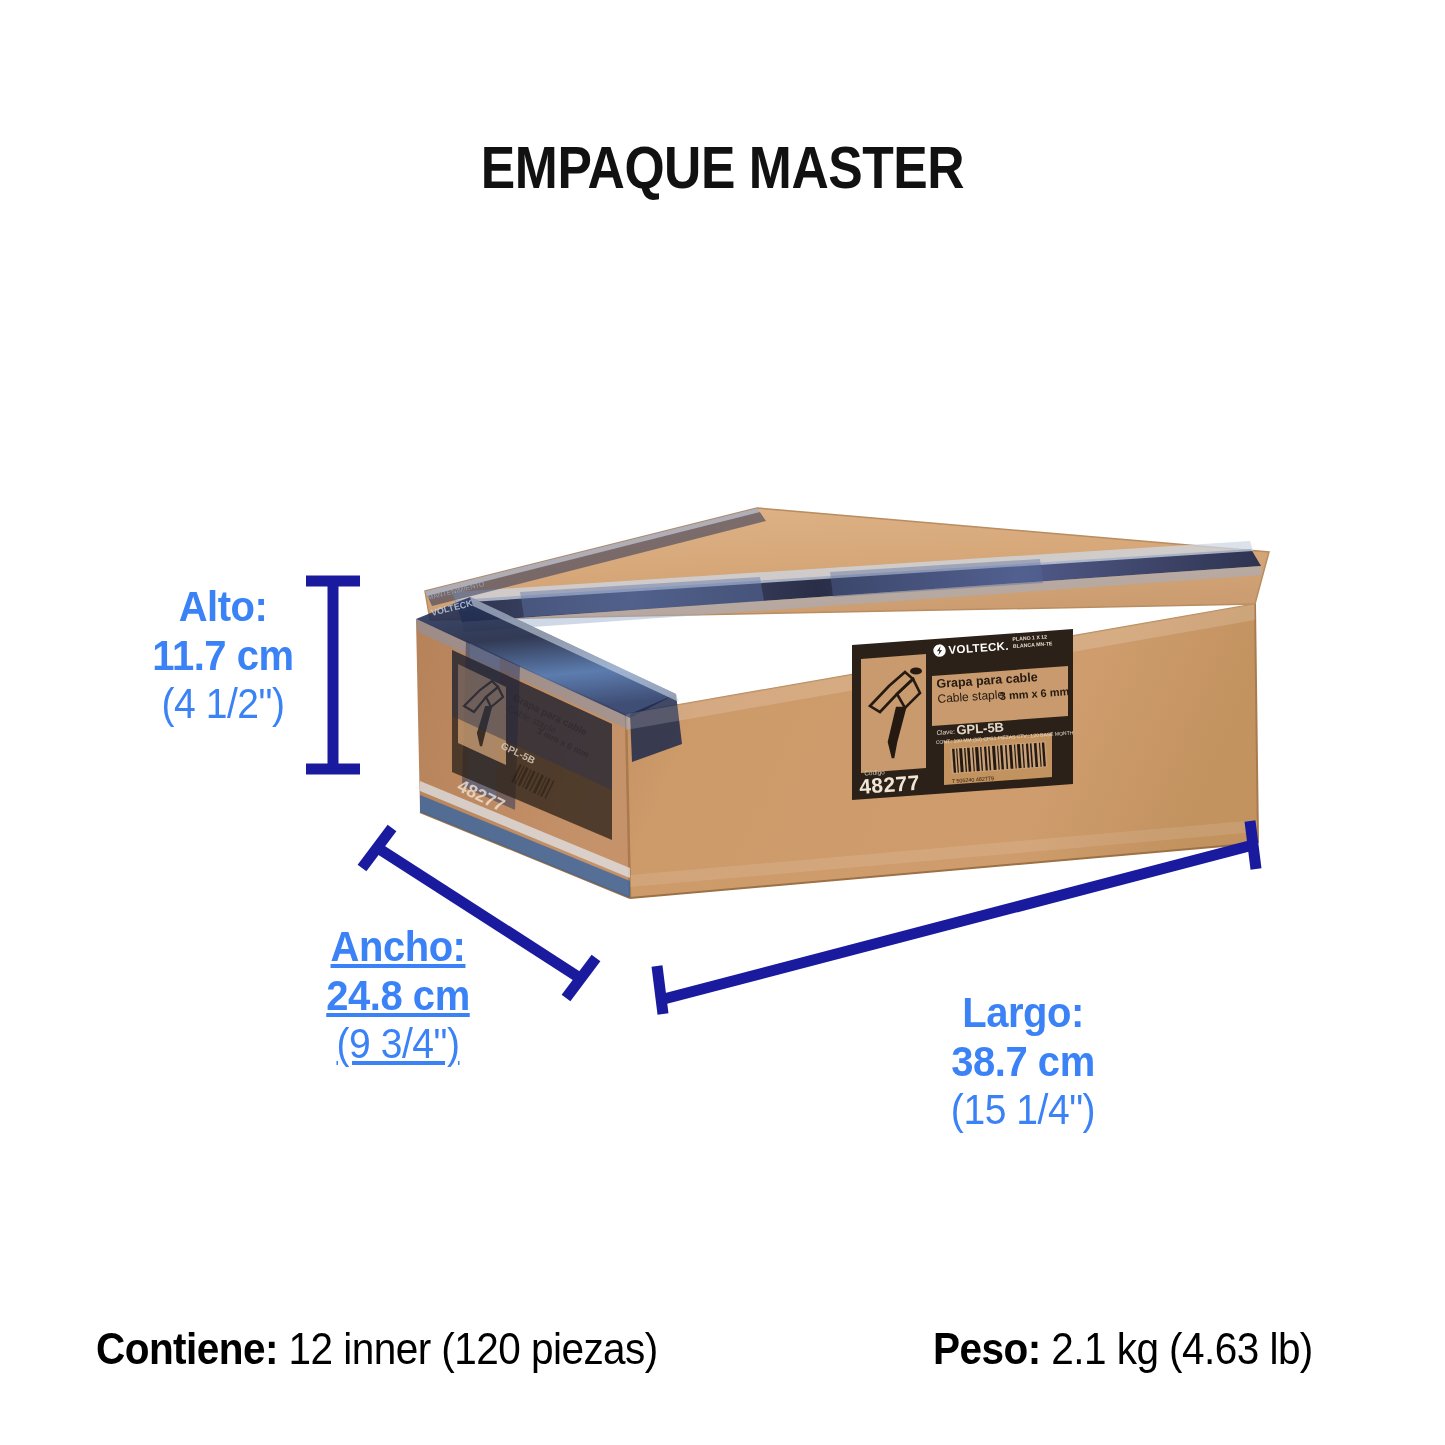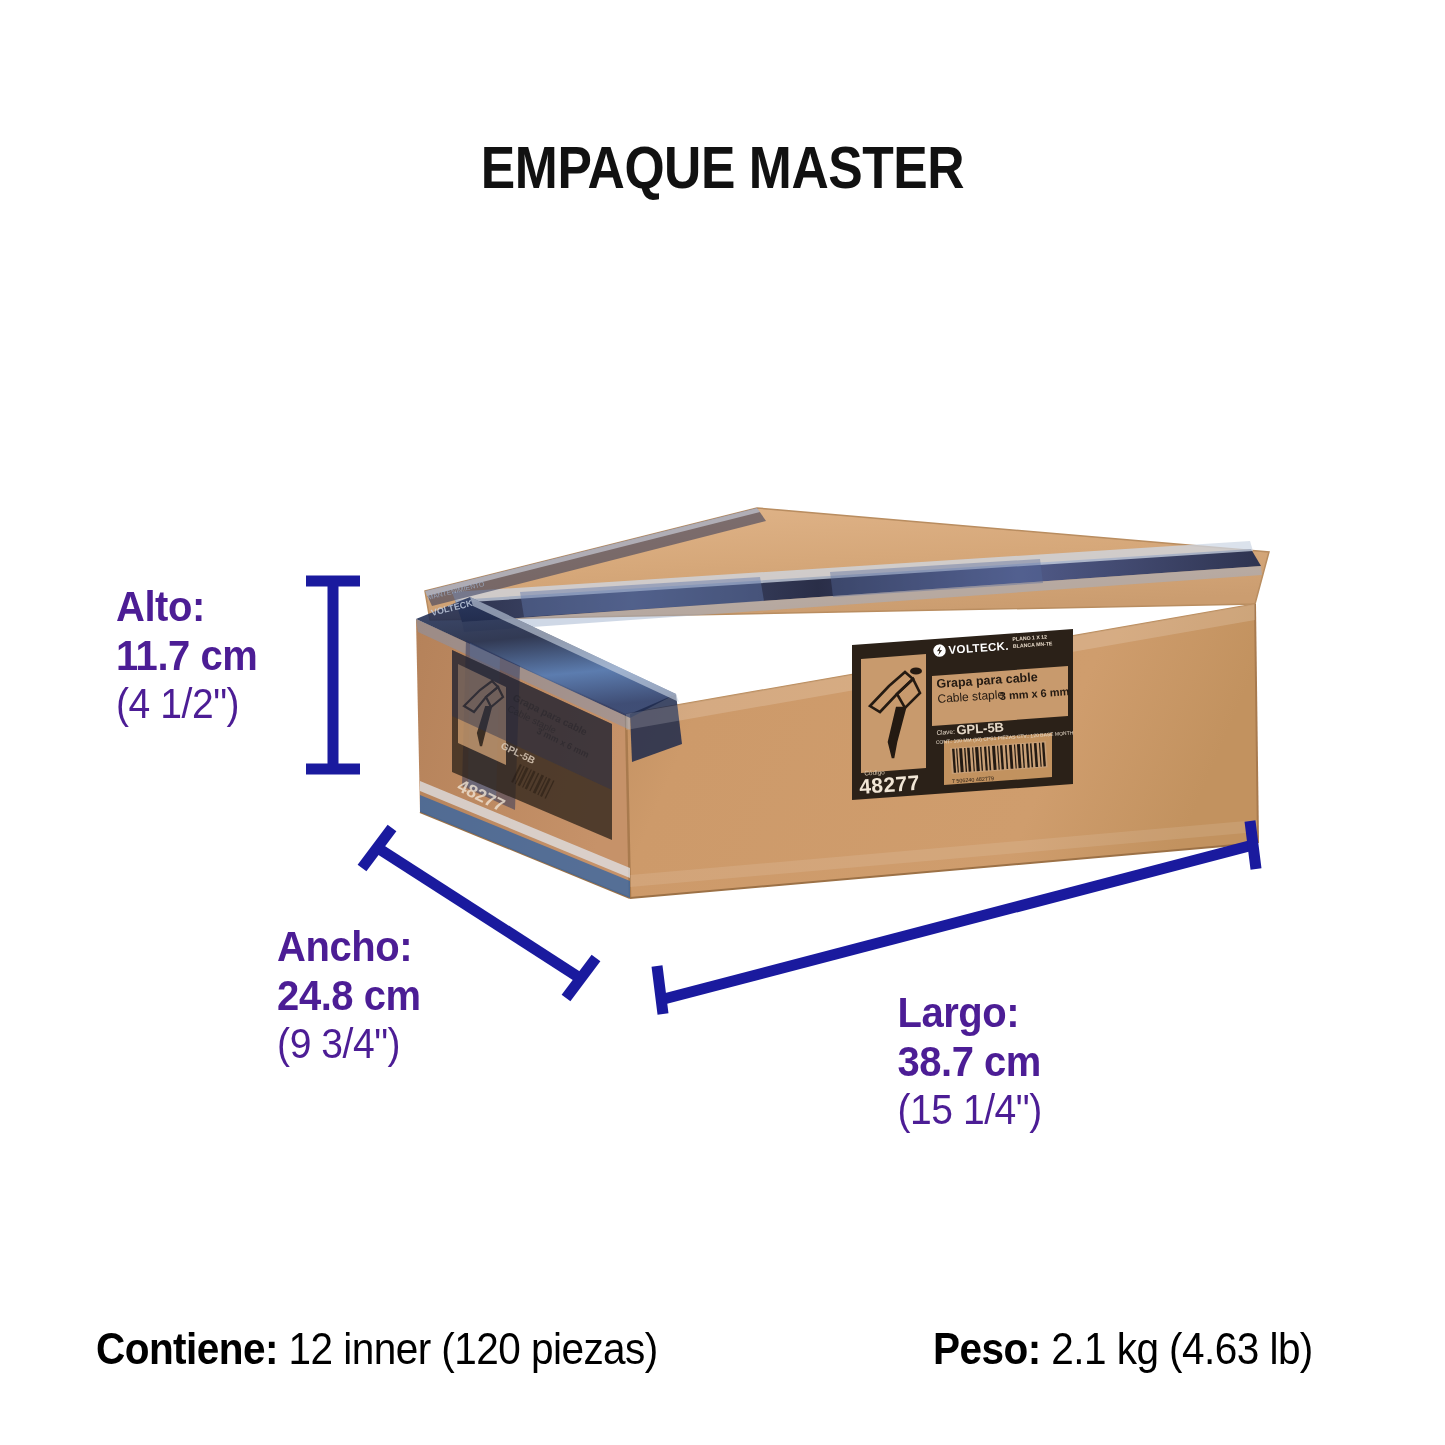--- a/index.html
+++ b/index.html
@@ -35,42 +35,42 @@
     position: absolute;
     left: 0;
     top: 0;
     width: 1445px;
     height: 1445px;
   }
 
   
   .dim-label {
     position: absolute;
-    text-align: left;
+    text-align: center;
     line-height: 1.14;
-    color: #4c1d95;
+    color: #3b82f6;
   }
   .dim-label .dl-name,
   .dim-label .dl-metric {
     font-size: 43px;
     font-weight: bold;
     letter-spacing: -0.5px;
     display: block;
     transform: scaleX(0.93);
   }
   .dim-label .dl-imperial {
     font-size: 42px;
     font-weight: normal;
     display: block;
     transform: scaleX(0.93);
     letter-spacing: -0.5px;
   }
 
   #dim-height-label { left: 108px; top: 582px; width: 230px; }
-  #dim-width-label  { left: 268px; top: 922px; width: 260px; }
+  #dim-width-label  { left: 268px; top: 922px; width: 260px; text-decoration: underline; }
   #dim-length-label { left: 888px; top: 988px; width: 270px; }
 
   
   .footer-line {
     position: absolute;
     font-size: 45px;
     letter-spacing: -0.6px;
     color: #000000;
     white-space: nowrap;
     transform: scaleX(0.9);

